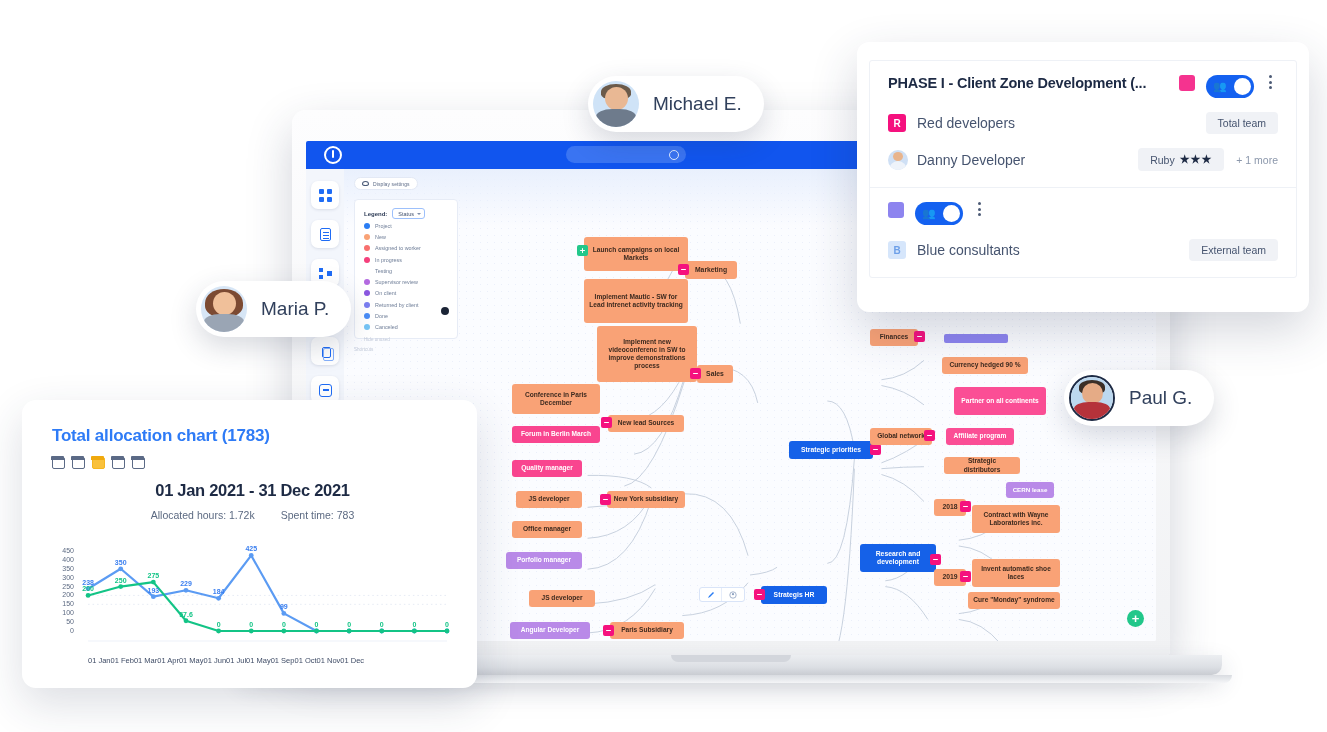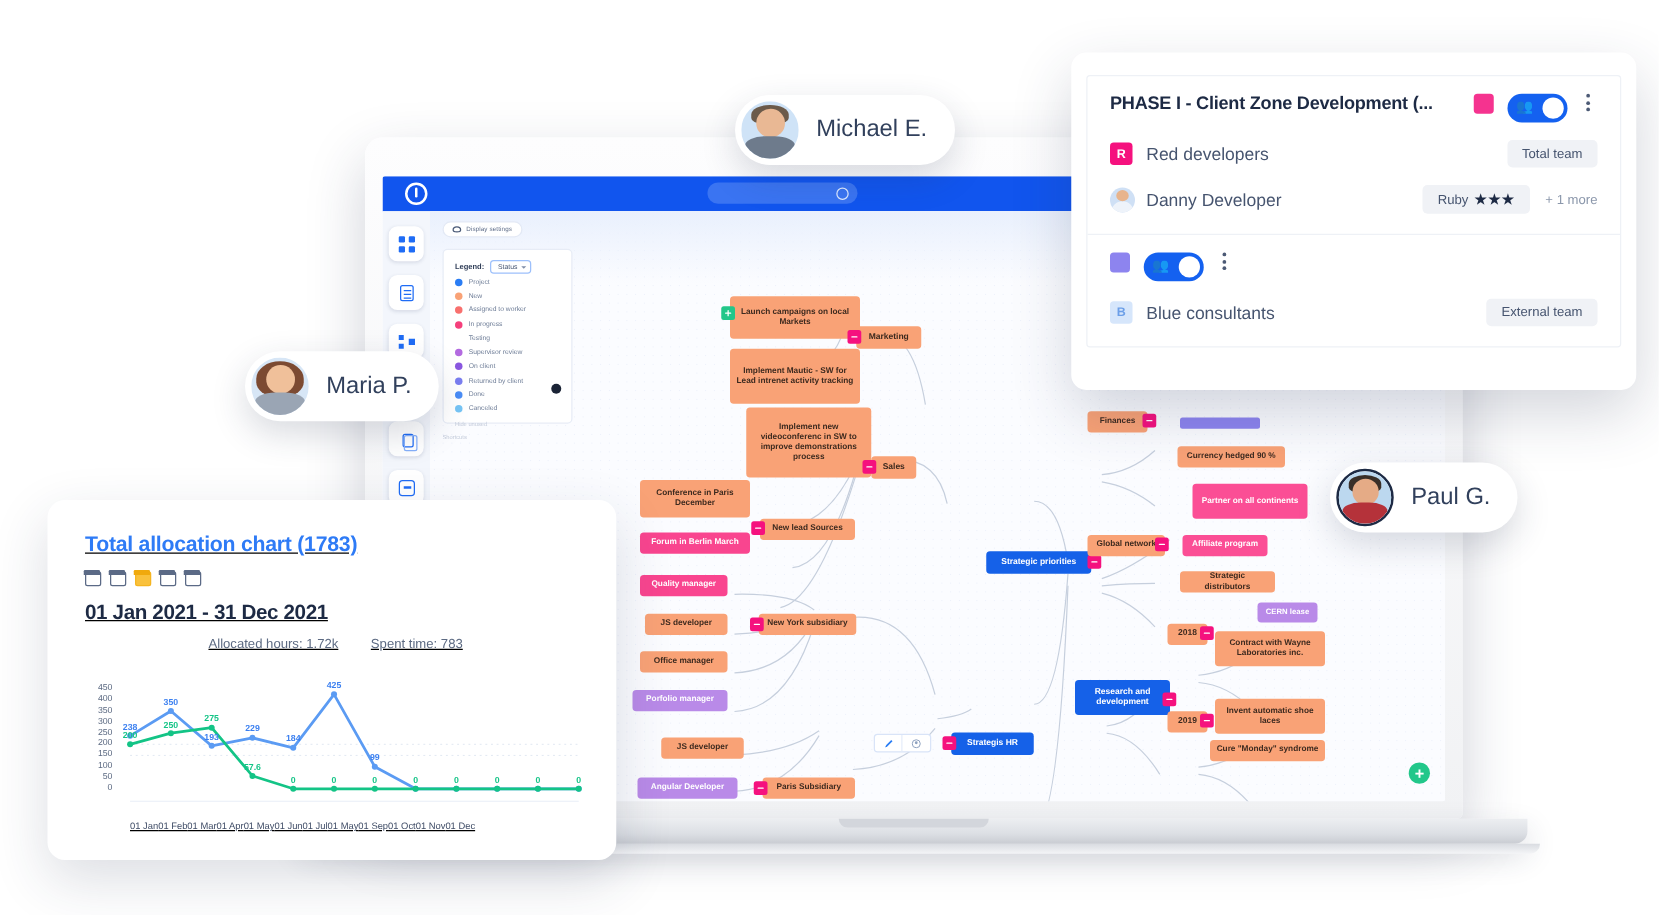--- a/index.html
+++ b/index.html
@@ -113,32 +113,31 @@
   .editbar div{width:22px;height:13px;display:flex;align-items:center;justify-content:center;border-right:1px solid #e6edfa;}
   .editbar div:last-child{border-right:none;}
   .fab{position:absolute;right:12px;bottom:14px;width:17px;height:17px;border-radius:50%;background:#22c78a;
        display:flex;align-items:center;justify-content:center;color:#fff;font-size:13px;line-height:0;font-weight:bold;}
   .pinkcircle{position:absolute;left:55px;top:328px;width:24px;height:24px;border-radius:50%;background:#e955bd;}
 
   svg.links{position:absolute;inset:0;pointer-events:none;}
 
   
   #chartcard{
-    position:absolute; left:38px; top:400px; width:455px; height:288px; background:#fff;
+    position:absolute; left:22px; top:400px; width:455px; height:288px; background:#fff;
     border-radius:14px; box-shadow:0 16px 44px rgba(40,50,80,.16);
     padding:26px 24px 14px 30px;
-    text-decoration:underline;
   }
   .ct{ color:#2e7bf6; font-size:17px; font-weight:bold; letter-spacing:-.2px;}
   .calrow{display:flex;gap:7px;margin-top:11px;}
   .cal{width:13px;height:12px;border:1.6px solid #5b6a86;border-radius:2px;position:relative;background:#fff;}
   .cal::before{content:"";position:absolute;left:-1.6px;top:-1.6px;width:13px;height:3.4px;background:#5b6a86;border-radius:1px 1px 0 0;}
   .cal.on{border-color:#f5b521;background:#f9c13c;}
   .cal.on::before{background:#f0a90d;}
-  .crange{ font-size:16.5px; font-weight:bold; color:#1d2a44; margin-top:12px; letter-spacing:-.3px;}
+  .crange{ text-align:center; font-size:16.5px; font-weight:bold; color:#1d2a44; margin-top:12px; letter-spacing:-.3px;}
   .cmeta{ display:flex; justify-content:center; gap:26px; margin-top:9px; font-size:10.5px; color:#5c6a82;}
   .plot{ position:relative; margin-top:16px; height:110px; }
   .ylab{position:absolute;left:0;width:22px;text-align:right;font-size:7px;color:#5c6a82;}
   .xrow{display:flex;padding-left:36px;padding-right:4px;margin-top:9px;}
   .xrow span{font-size:7.5px;color:#3f4c66;}
   .dl{position:absolute;font-size:7px;font-weight:bold;transform:translate(-50%,-100%);white-space:nowrap;}
   .dl.b{color:#3a7ff0;} .dl.g{color:#13c486;}
 
   
   #phasecard{

